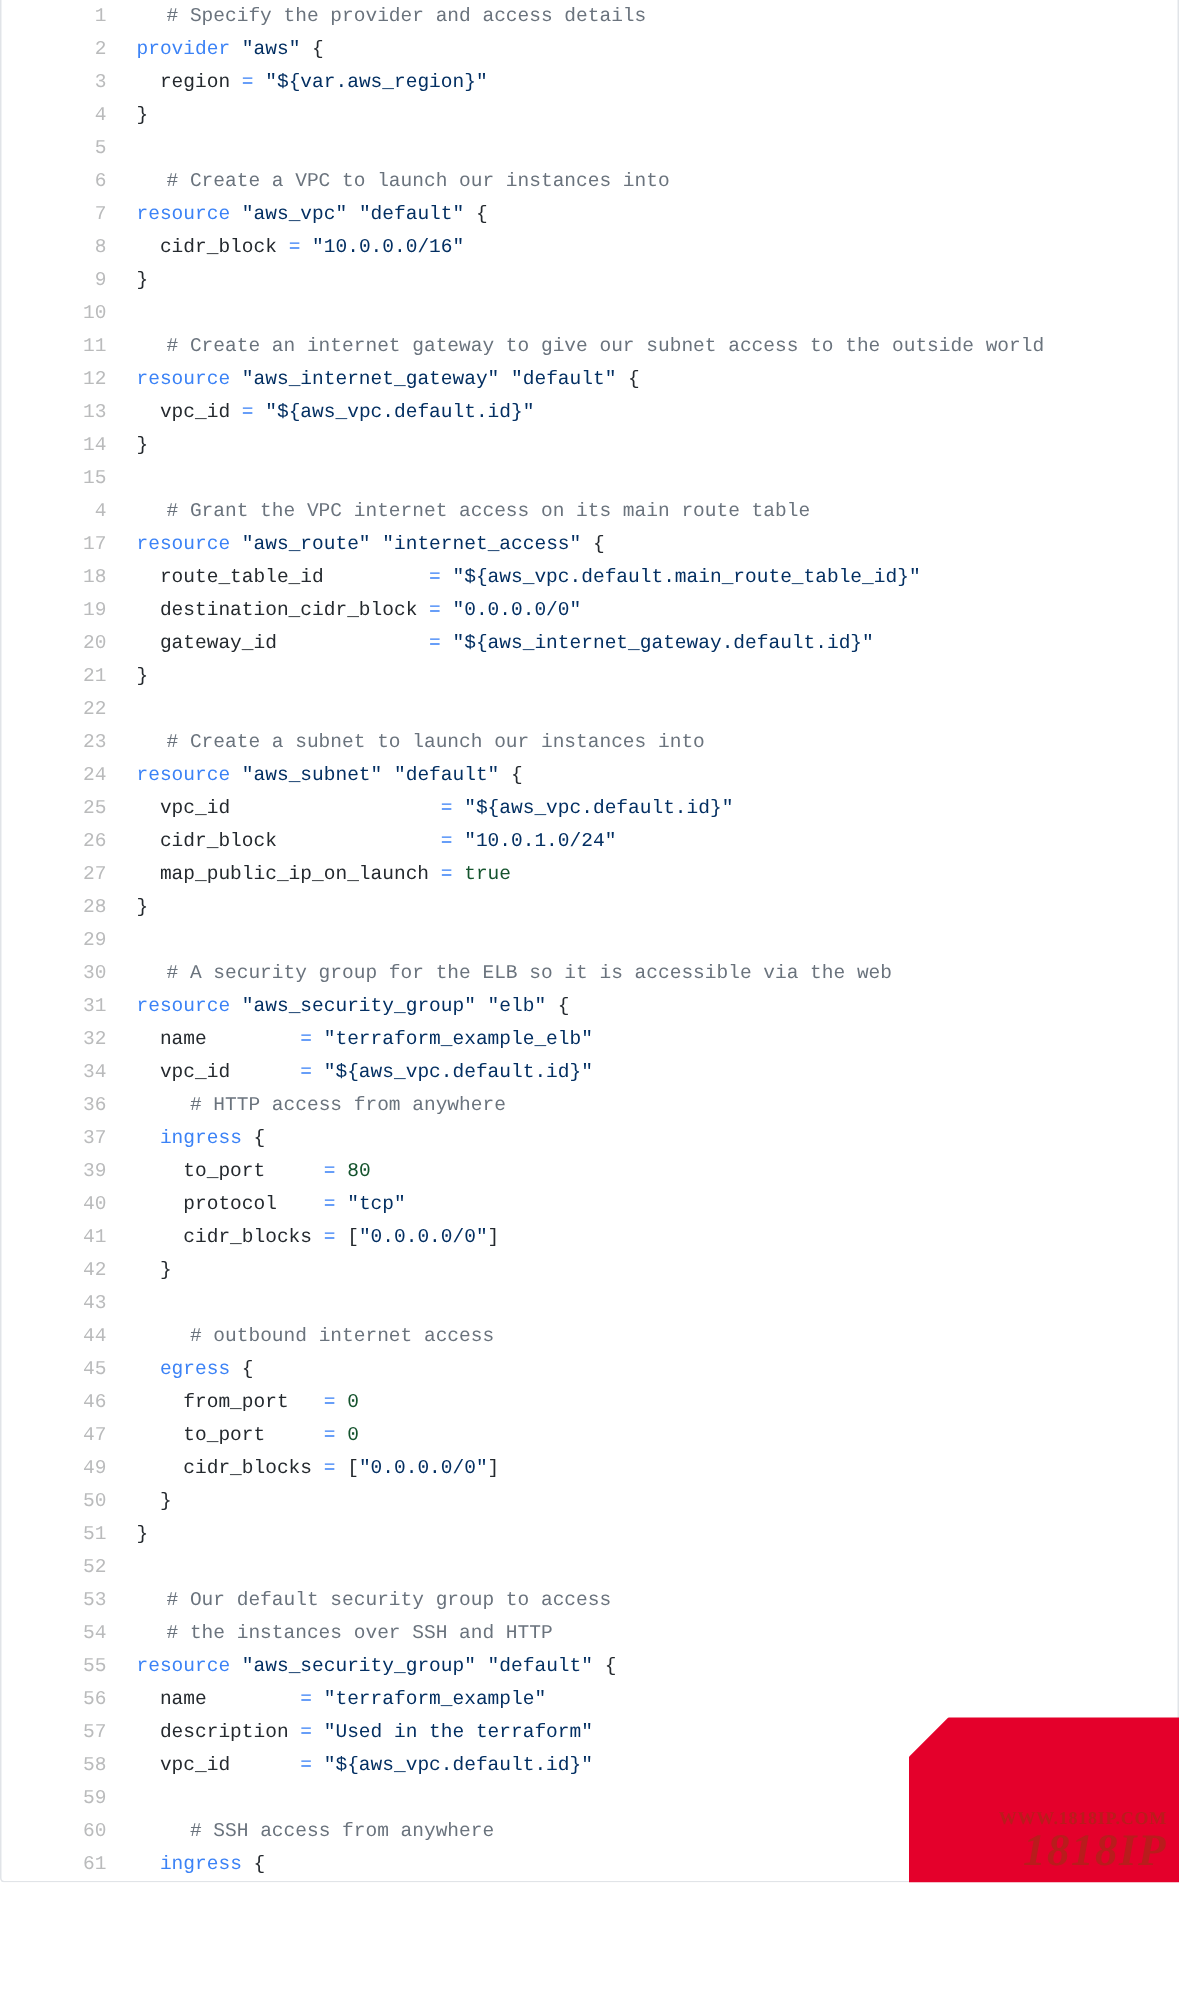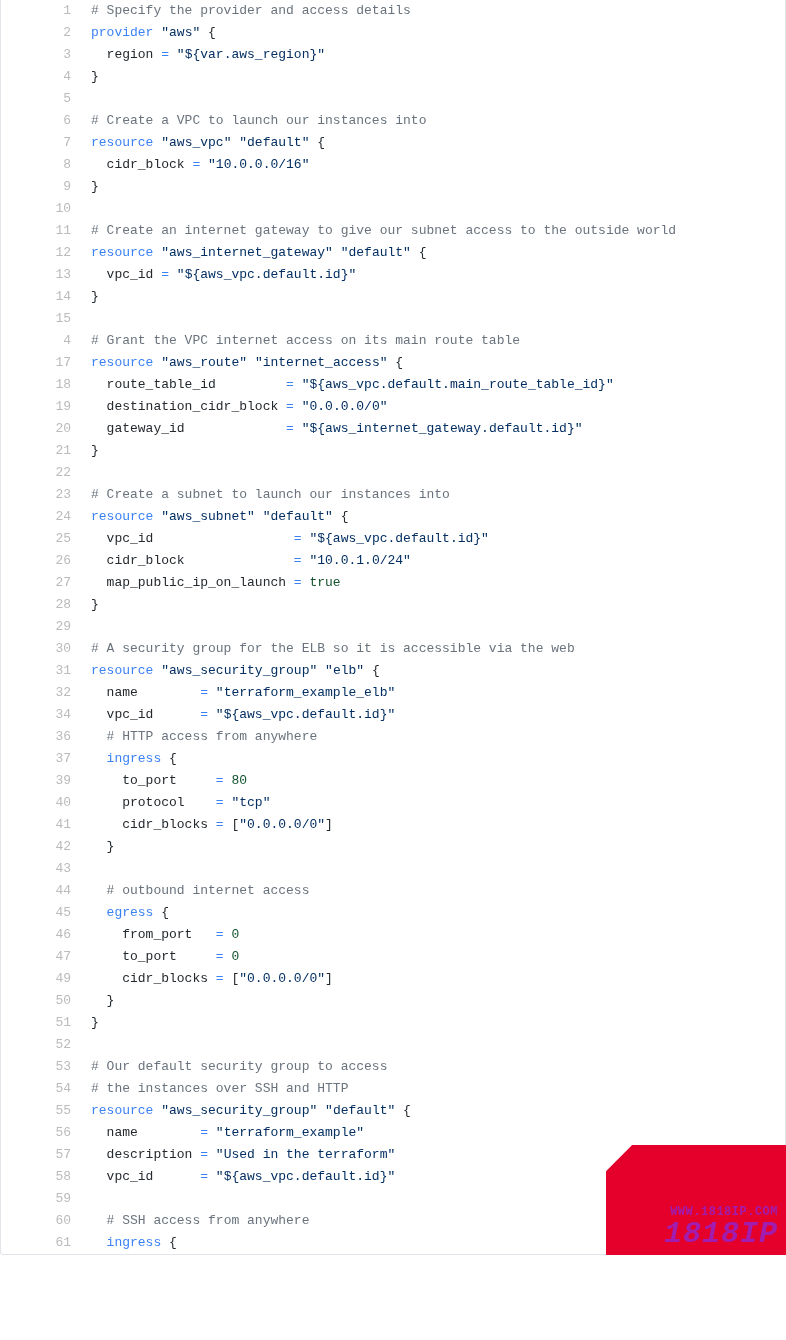--- a/index.html
+++ b/index.html
@@ -1,28 +1,28 @@
 <!DOCTYPE html>
 <html><head>
 <meta charset="utf-8">
 <style>
   html,body{margin:0;padding:0;background:#fff;}
   body{width:786px;font-family:Consolas,"Liberation Mono",Menlo,Courier,monospace;font-size:13px;line-height:22px;color:#24292e;position:relative;}
   .code-viewer{border:1px solid #e1e4e8;border-top:none;border-radius:0 0 3px 3px;background:#fff;}
   table.code{border-collapse:collapse;width:100%;table-layout:fixed;}
   td.ln{width:60px;min-width:60px;text-align:right;padding:0 10px;color:#babbbc;user-select:none;vertical-align:top;white-space:nowrap;}
   td.cl{padding:0 10px;white-space:pre;vertical-align:top;color:#24292e;}
-  .c{color:#6a737d;}  
+  .c{color:#6a737d;margin-left:20px;}  
   .k{color:#3b82f6;}  
   .s{color:#032f62;}  
   .n{color:#14532d;}  
   .p{color:#24292e;}  
   .watermark{position:absolute;right:0;bottom:0;width:180px;height:110px;overflow:hidden;pointer-events:none;}
   .watermark .tri{position:absolute;right:-90px;bottom:-90px;width:260px;height:260px;background:#e4002b;transform:rotate(45deg);}
-  .watermark .txt{position:absolute;right:8px;bottom:6px;color:#a21caf;text-align:right;font-family:Liberation Mono, monospace;}
+  .watermark .txt{position:absolute;right:8px;bottom:6px;color:#b91c1c;text-align:right;font-family:Liberation Serif, serif;}
   .watermark .url{font-size:12px;font-weight:700;letter-spacing:.5px;margin-bottom:-4px;}
   .watermark .brand{font-size:30px;font-weight:900;font-style:italic;letter-spacing:1px;line-height:1;}
 </style>
 </head>
 <body>
 
 <div class="code-viewer">
   <table class="code">
     <tbody id="code-body">
         <tr>

